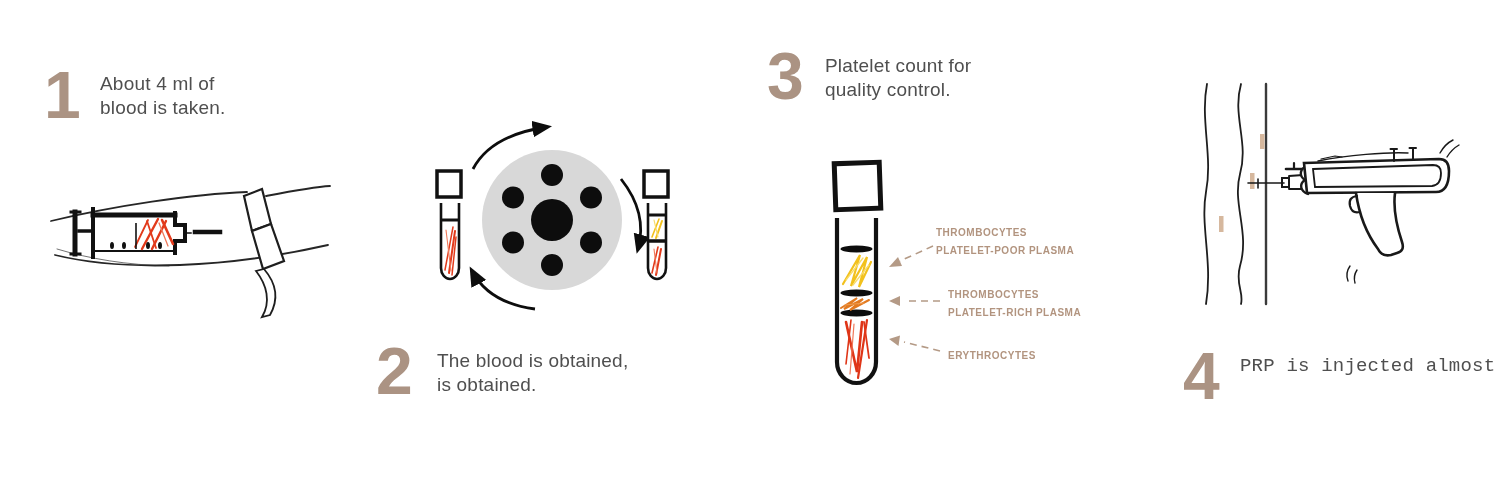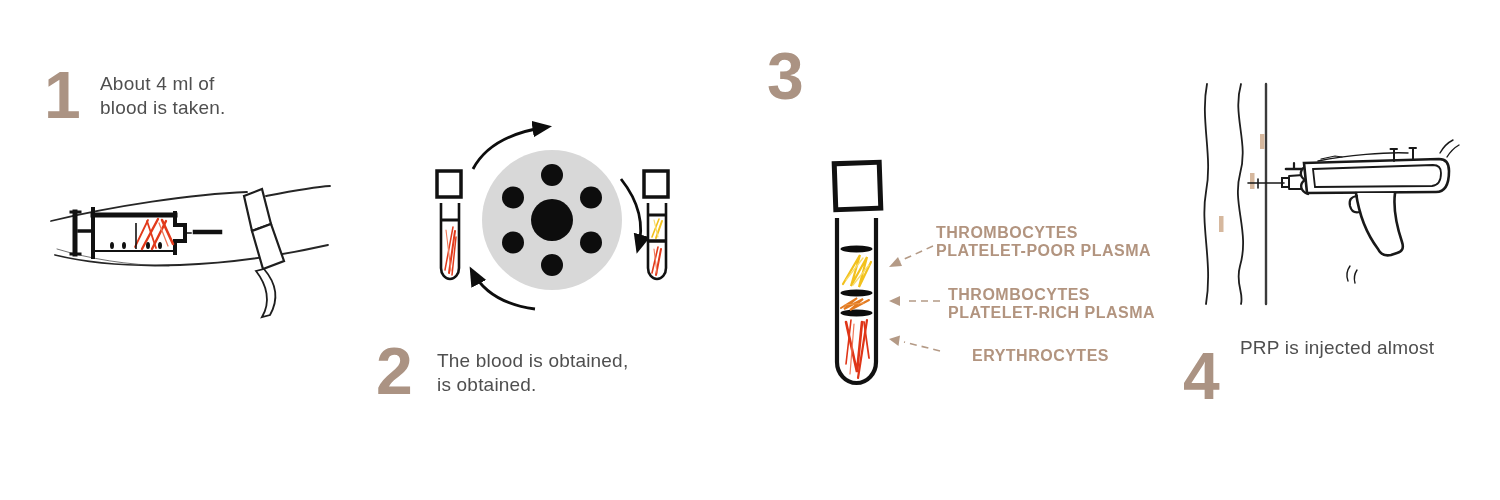--- a/index.html
+++ b/index.html
@@ -23,21 +23,21 @@
   .step-text {
     position: absolute;
     font-size: 19px;
     line-height: 23.5px;
     color: #4f4f4f;
     letter-spacing: 0.2px;
     white-space: nowrap;
   }
   .tube-label {
     position: absolute;
-    font-size: 16px;
+    font-size: 10px;
     font-weight: 700;
     line-height: 17.5px;
     color: #b2947f;
     letter-spacing: 0.5px;
     white-space: nowrap;
   }
   svg.illu { position: absolute; overflow: visible; }
 </style>
 </head>
 <body>
@@ -142,20 +142,24 @@
     </g>
   </svg>
 
   <div class="step-num" style="left:376px; top:344px;">2</div>
   <div class="step-text" style="left:437px; top:349px;">
     <div>The blood is obtained,</div>
     <div>is obtained.</div>
   </div>
 
   <div class="step-num" style="left:767px; top:49px;">3</div>
+  <div class="step-text" style="left:825px; top:54px;">
+    <div>Platelet count for</div>
+    <div>quality control.</div>
+  </div>
 
   <svg class="illu" style="left:820px; top:150px;" width="310" height="250" viewBox="0 0 310 250">
     <g>
       <rect x="15" y="13" width="45" height="46" fill="#ffffff" stroke="#111111" stroke-width="5" transform="rotate(-2 37 36)"></rect>
       <path d="M 17,68 V 212 A 19.5,21 0 0 0 56,212 V 68" fill="none" stroke="#111111" stroke-width="4.2"></path>
       <ellipse cx="36.5" cy="99" rx="16" ry="3.4" fill="#0d0d0d"></ellipse>
       <ellipse cx="36.5" cy="143" rx="16" ry="3.4" fill="#0d0d0d"></ellipse>
       <ellipse cx="36.5" cy="163" rx="16" ry="3.4" fill="#0d0d0d"></ellipse>
       <g stroke="#f2c11d" fill="none" stroke-linecap="round">
         <path d="M 23,134 L 40,105 L 31,136 L 47,107 L 39,137 L 51,112" stroke-width="2.2"></path>
@@ -189,21 +193,21 @@
   </svg>
 
   <div class="tube-label" style="left:936px; top:224px;">
     <div>THROMBOCYTES</div>
     <div>PLATELET-POOR PLASMA</div>
   </div>
   <div class="tube-label" style="left:948px; top:286px;">
     <div>THROMBOCYTES</div>
     <div>PLATELET-RICH PLASMA</div>
   </div>
-  <div class="tube-label" style="left:972px; top:347px;">
+  <div class="tube-label" style="left:948px; top:347px;">
     <div>ERYTHROCYTES</div>
   </div>
 
   <svg class="illu" style="left:1190px; top:80px;" width="300" height="230" viewBox="0 0 300 230">
     <g fill="none" stroke-linecap="round">
       <path d="M 17,4 C 10,40 23,76 16,112 C 10,146 23,182 16,224" stroke="#1e1e1e" stroke-width="1.8"></path>
       <path d="M 51,4 C 42,36 59,62 50,94 C 42,124 60,152 50,186 C 45,204 54,212 51,224" stroke="#1e1e1e" stroke-width="1.8"></path>
       <path d="M 76,4 V 224" stroke="#3a3a3a" stroke-width="2.4"></path>
       <g fill="#d6b89e" stroke="none">
         <rect x="70" y="54" width="4.5" height="15"></rect>
@@ -230,17 +234,17 @@
       <g stroke-width="1.4">
         <path d="M 250,73 Q 255,64 263,60"></path>
         <path d="M 257,77 Q 262,69 269,65"></path>
         <path d="M 160,186 Q 155,193 158,201"></path>
         <path d="M 167,190 Q 163,196 165,203"></path>
       </g>
     </g>
   </svg>
 
   <div class="step-num" style="left:1183px; top:349px;">4</div>
-  <div class="step-text" style="left:1240px; top:336px;">
+  <div class="step-text" style="left:1240px; top:355px;font-family:Liberation Mono, monospace;">
     <div>PRP is injected almost</div>
   </div>
 
 </div>
 
 </body></html>

